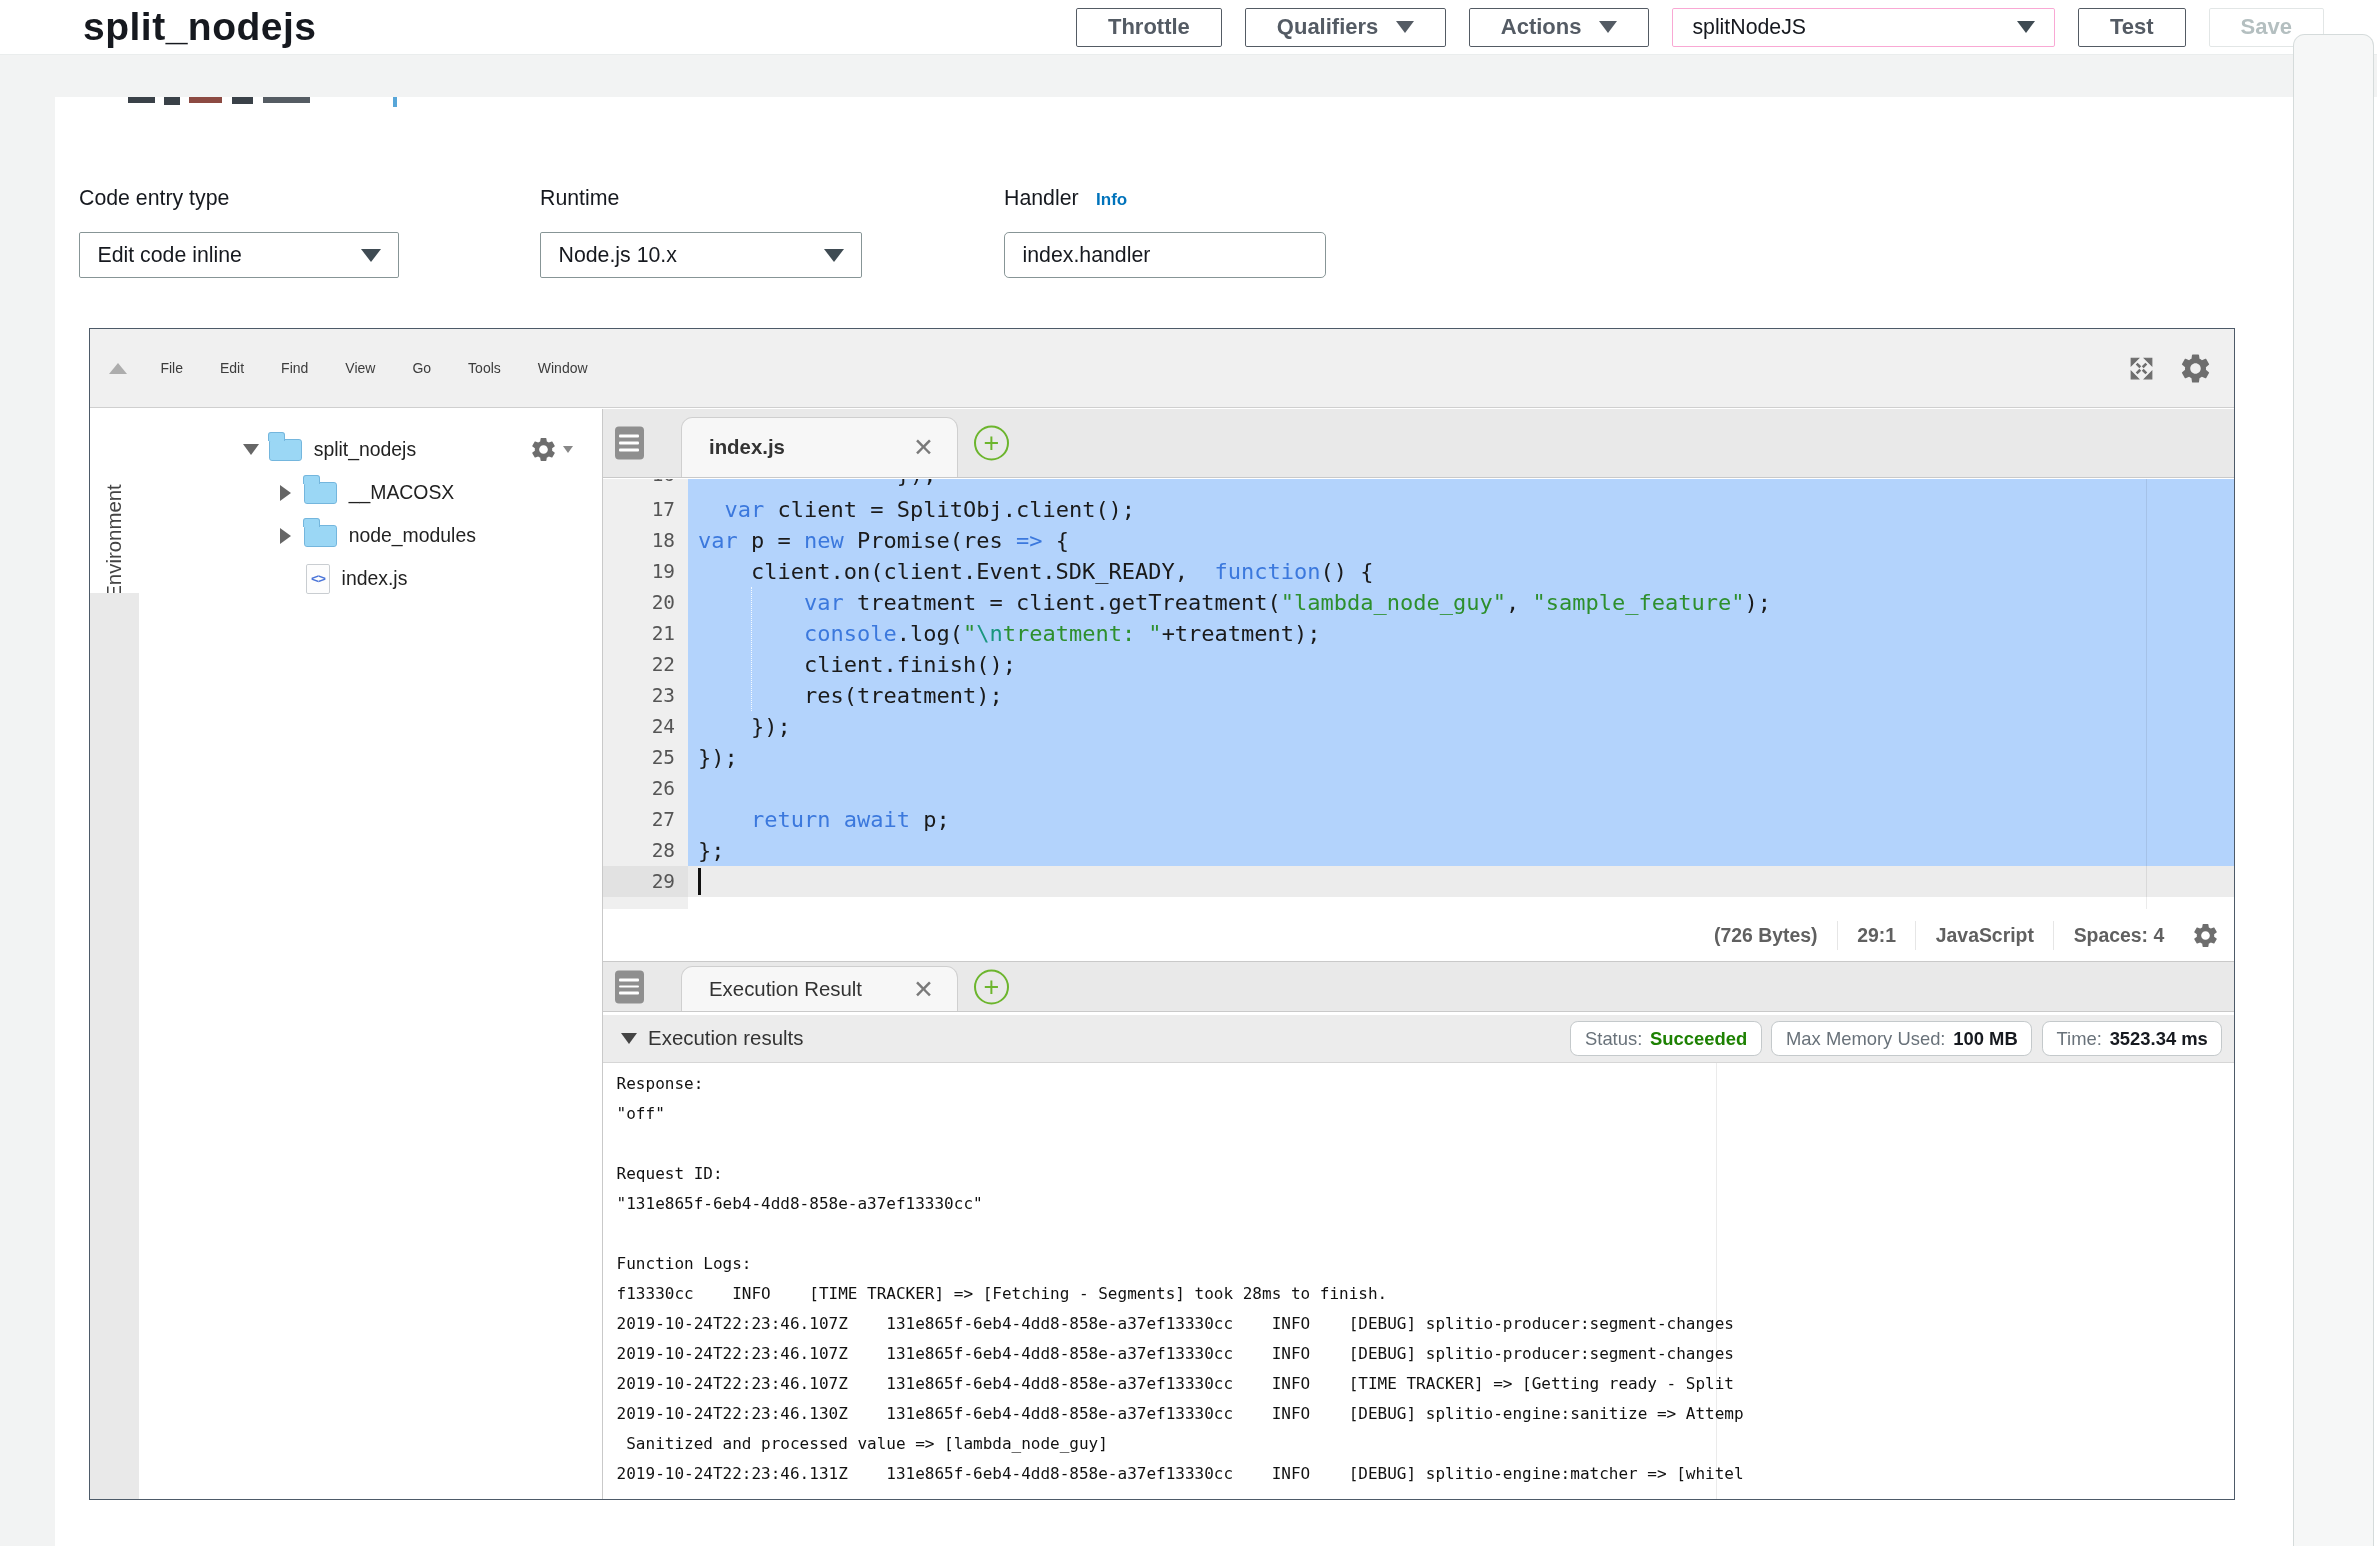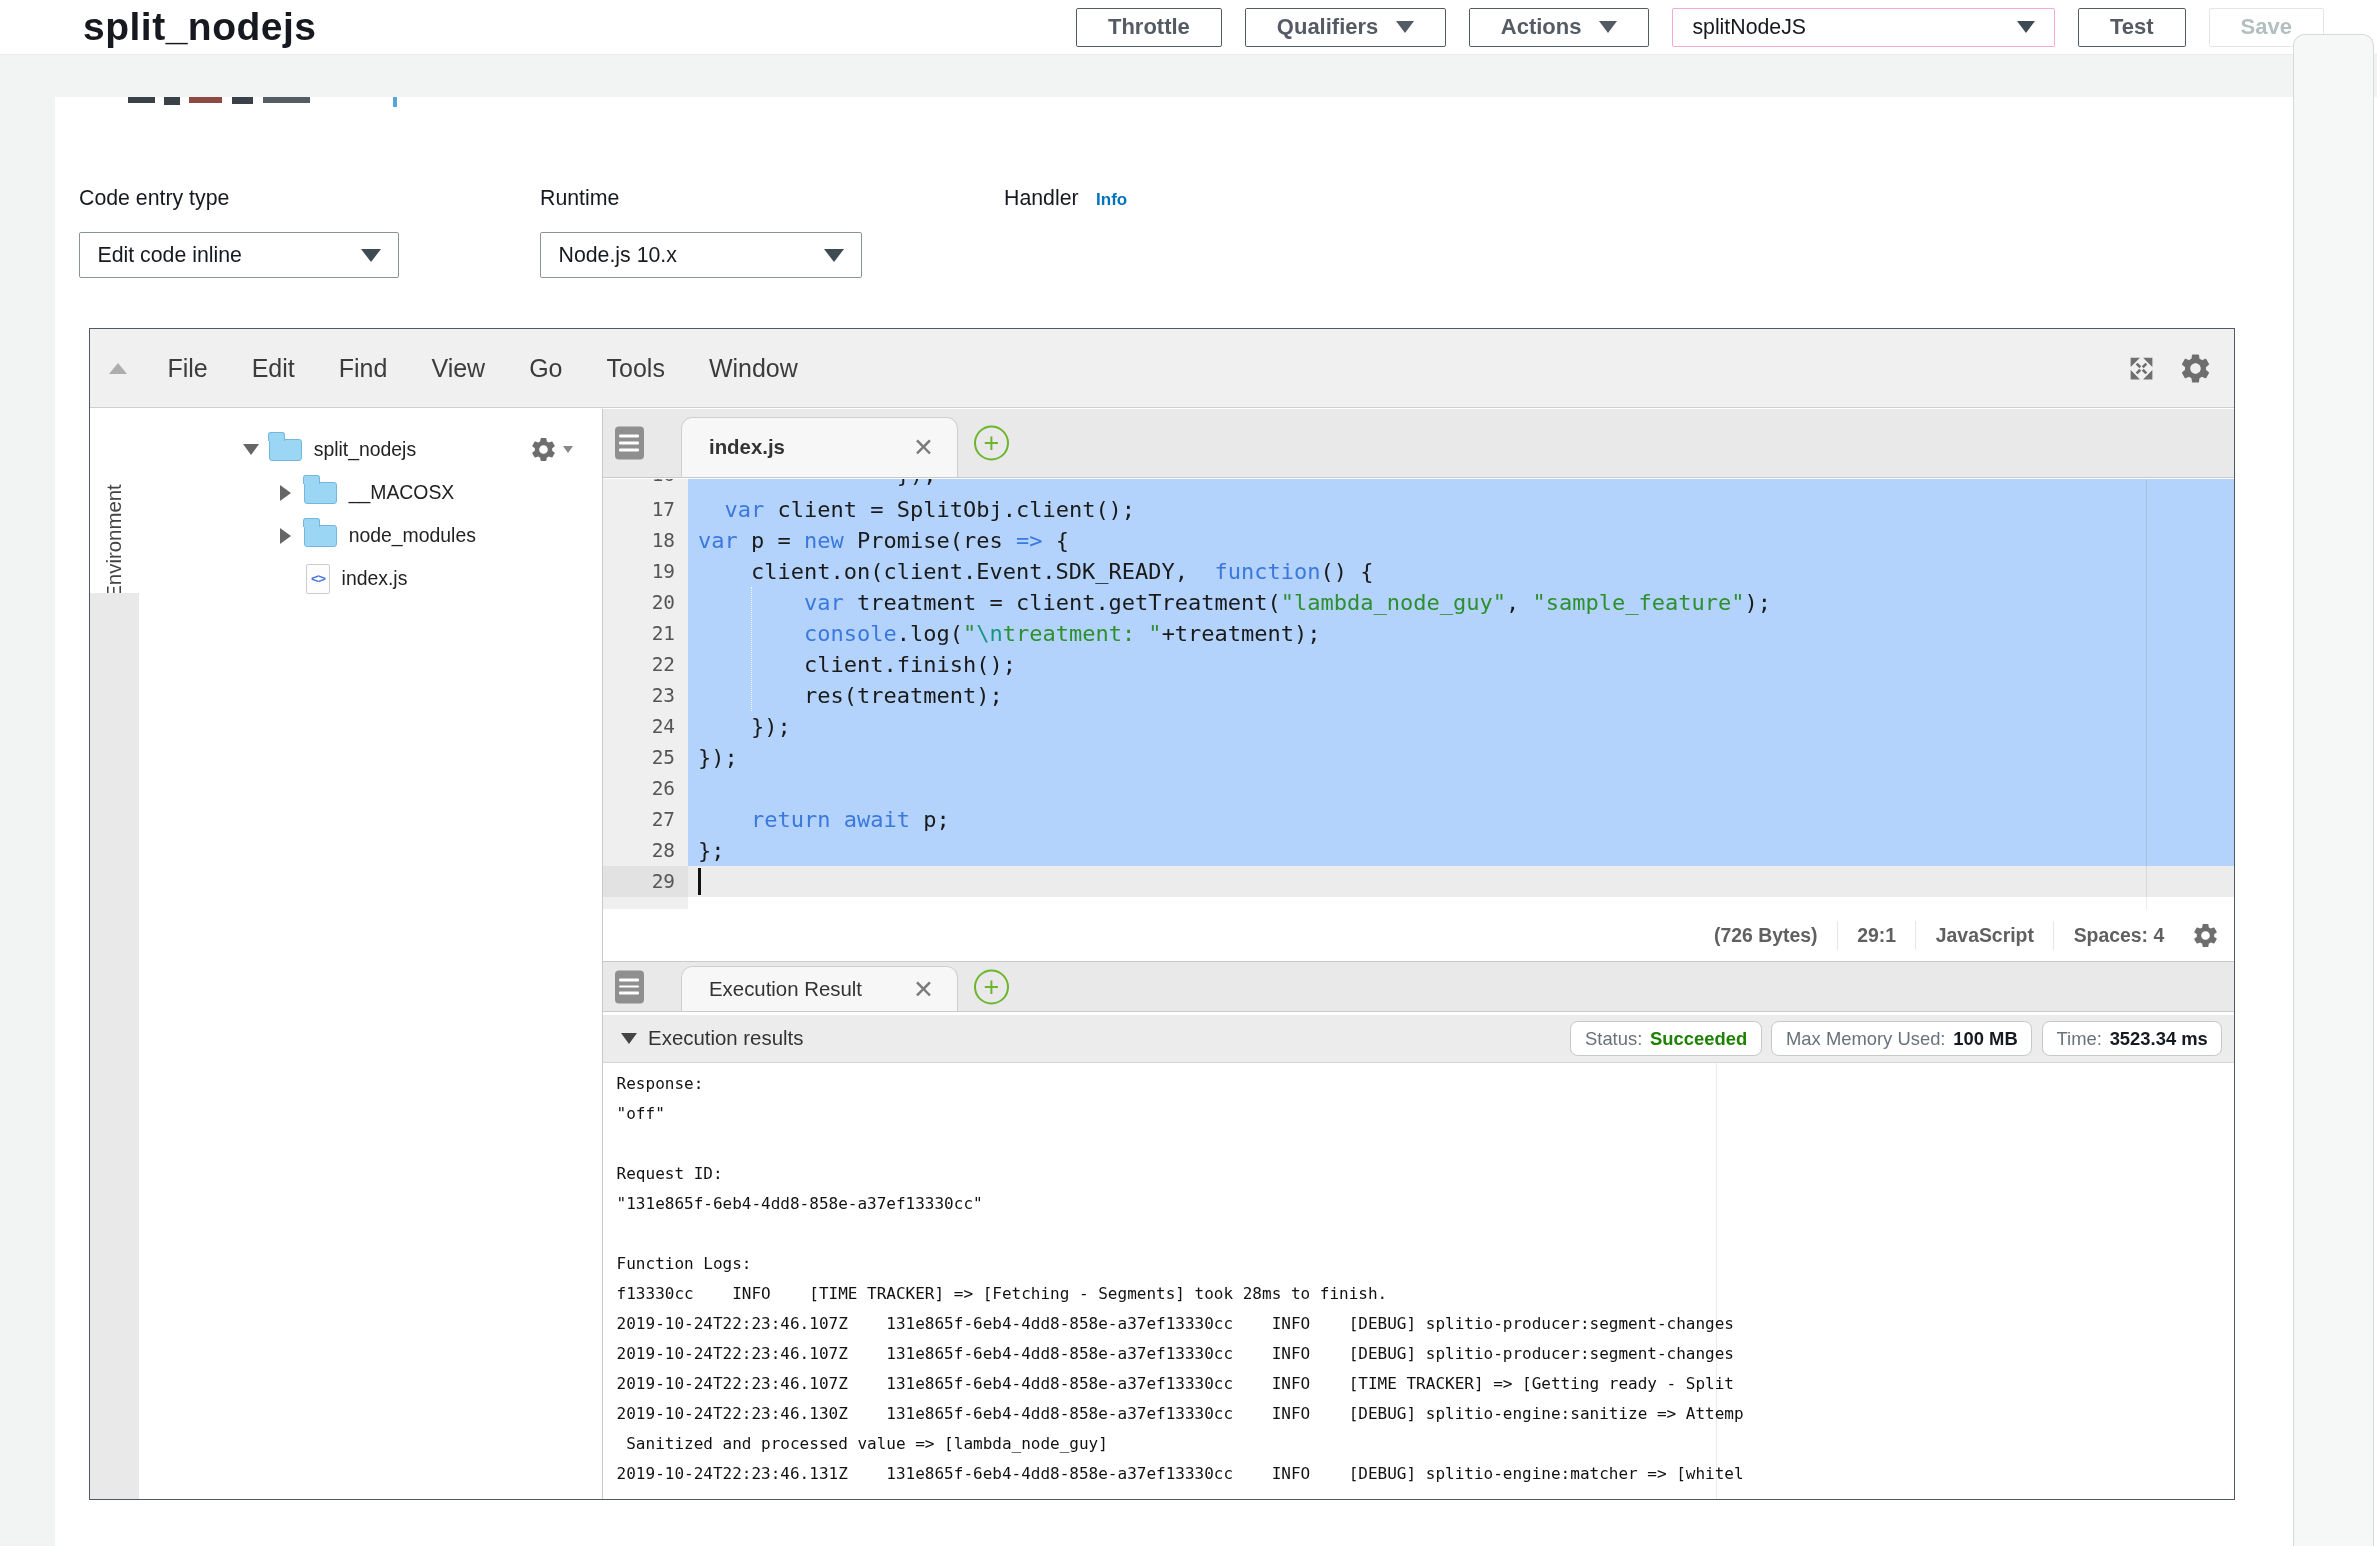--- a/index.html
+++ b/index.html
@@ -36,21 +36,21 @@
     font-size:21.3px; color:#16191f; padding:0 17.5px; font-family:"Liberation Sans",sans-serif; }
 
   
   .ide { position:absolute; left:34px; top:231px; width:2146px; height:1172px; border:1.9px solid #4d5a68;
     background:#fff; overflow:hidden; }
   .menubar { position:absolute; left:0; top:0; right:0; height:79px; background:#f0f0f0; border-bottom:1px solid #cfcfcf;
     display:flex; align-items:center; padding:0 21.3px 0 19.4px; }
   .collapse-tri { width:0; height:0; border-left:9.7px solid transparent; border-right:9.7px solid transparent;
     border-bottom:11.6px solid #adadad; margin-right:33px; }
   .menus { display:flex; gap:37px; }
-  .menu-item { font-size:25px; color:#3c3c3c; cursor:pointer;margin-left:7px; }
+  .menu-item { font-size:14px; color:#3c3c3c; cursor:pointer; }
   .win-icons { margin-left:auto; display:flex; align-items:center; gap:21.3px; }
   .icon-svg { display:block; }
 
   .ide-body { position:absolute; left:0; top:80px; right:0; bottom:0; }
 
   
   .env-strip { position:absolute; left:0; top:0; width:49px; bottom:0; background:#fff; }
   .env-strip-lower { position:absolute; left:0; top:184px; bottom:0; width:100%; background:#e9e9e9; }
   .env-label { position:absolute; left:0; top:35px; width:49px; height:194px; display:flex; align-items:center; justify-content:center; }
   .env-label span { transform:rotate(-90deg); white-space:nowrap; font-size:20.4px; color:#444; }
@@ -183,20 +183,21 @@
     <div class="fselect" style="width:322px;">
       <span>Node.js 10.x</span>
       <span class="caret"></span>
     </div>
   </div>
   <div class="fgroup" style="left:949px; top:89px;">
     <div class="flabel">
       <span>Handler</span>
       <span class="info-link">Info</span>
     </div>
+    <input class="finput" value="index.handler" style="">
   </div>
 
   <div class="ide">
 
     <div class="menubar">
       <span class="collapse-tri"></span>
       <div class="menus">
           <span class="menu-item">File</span>
           <span class="menu-item">Edit</span>
           <span class="menu-item">Find</span>

